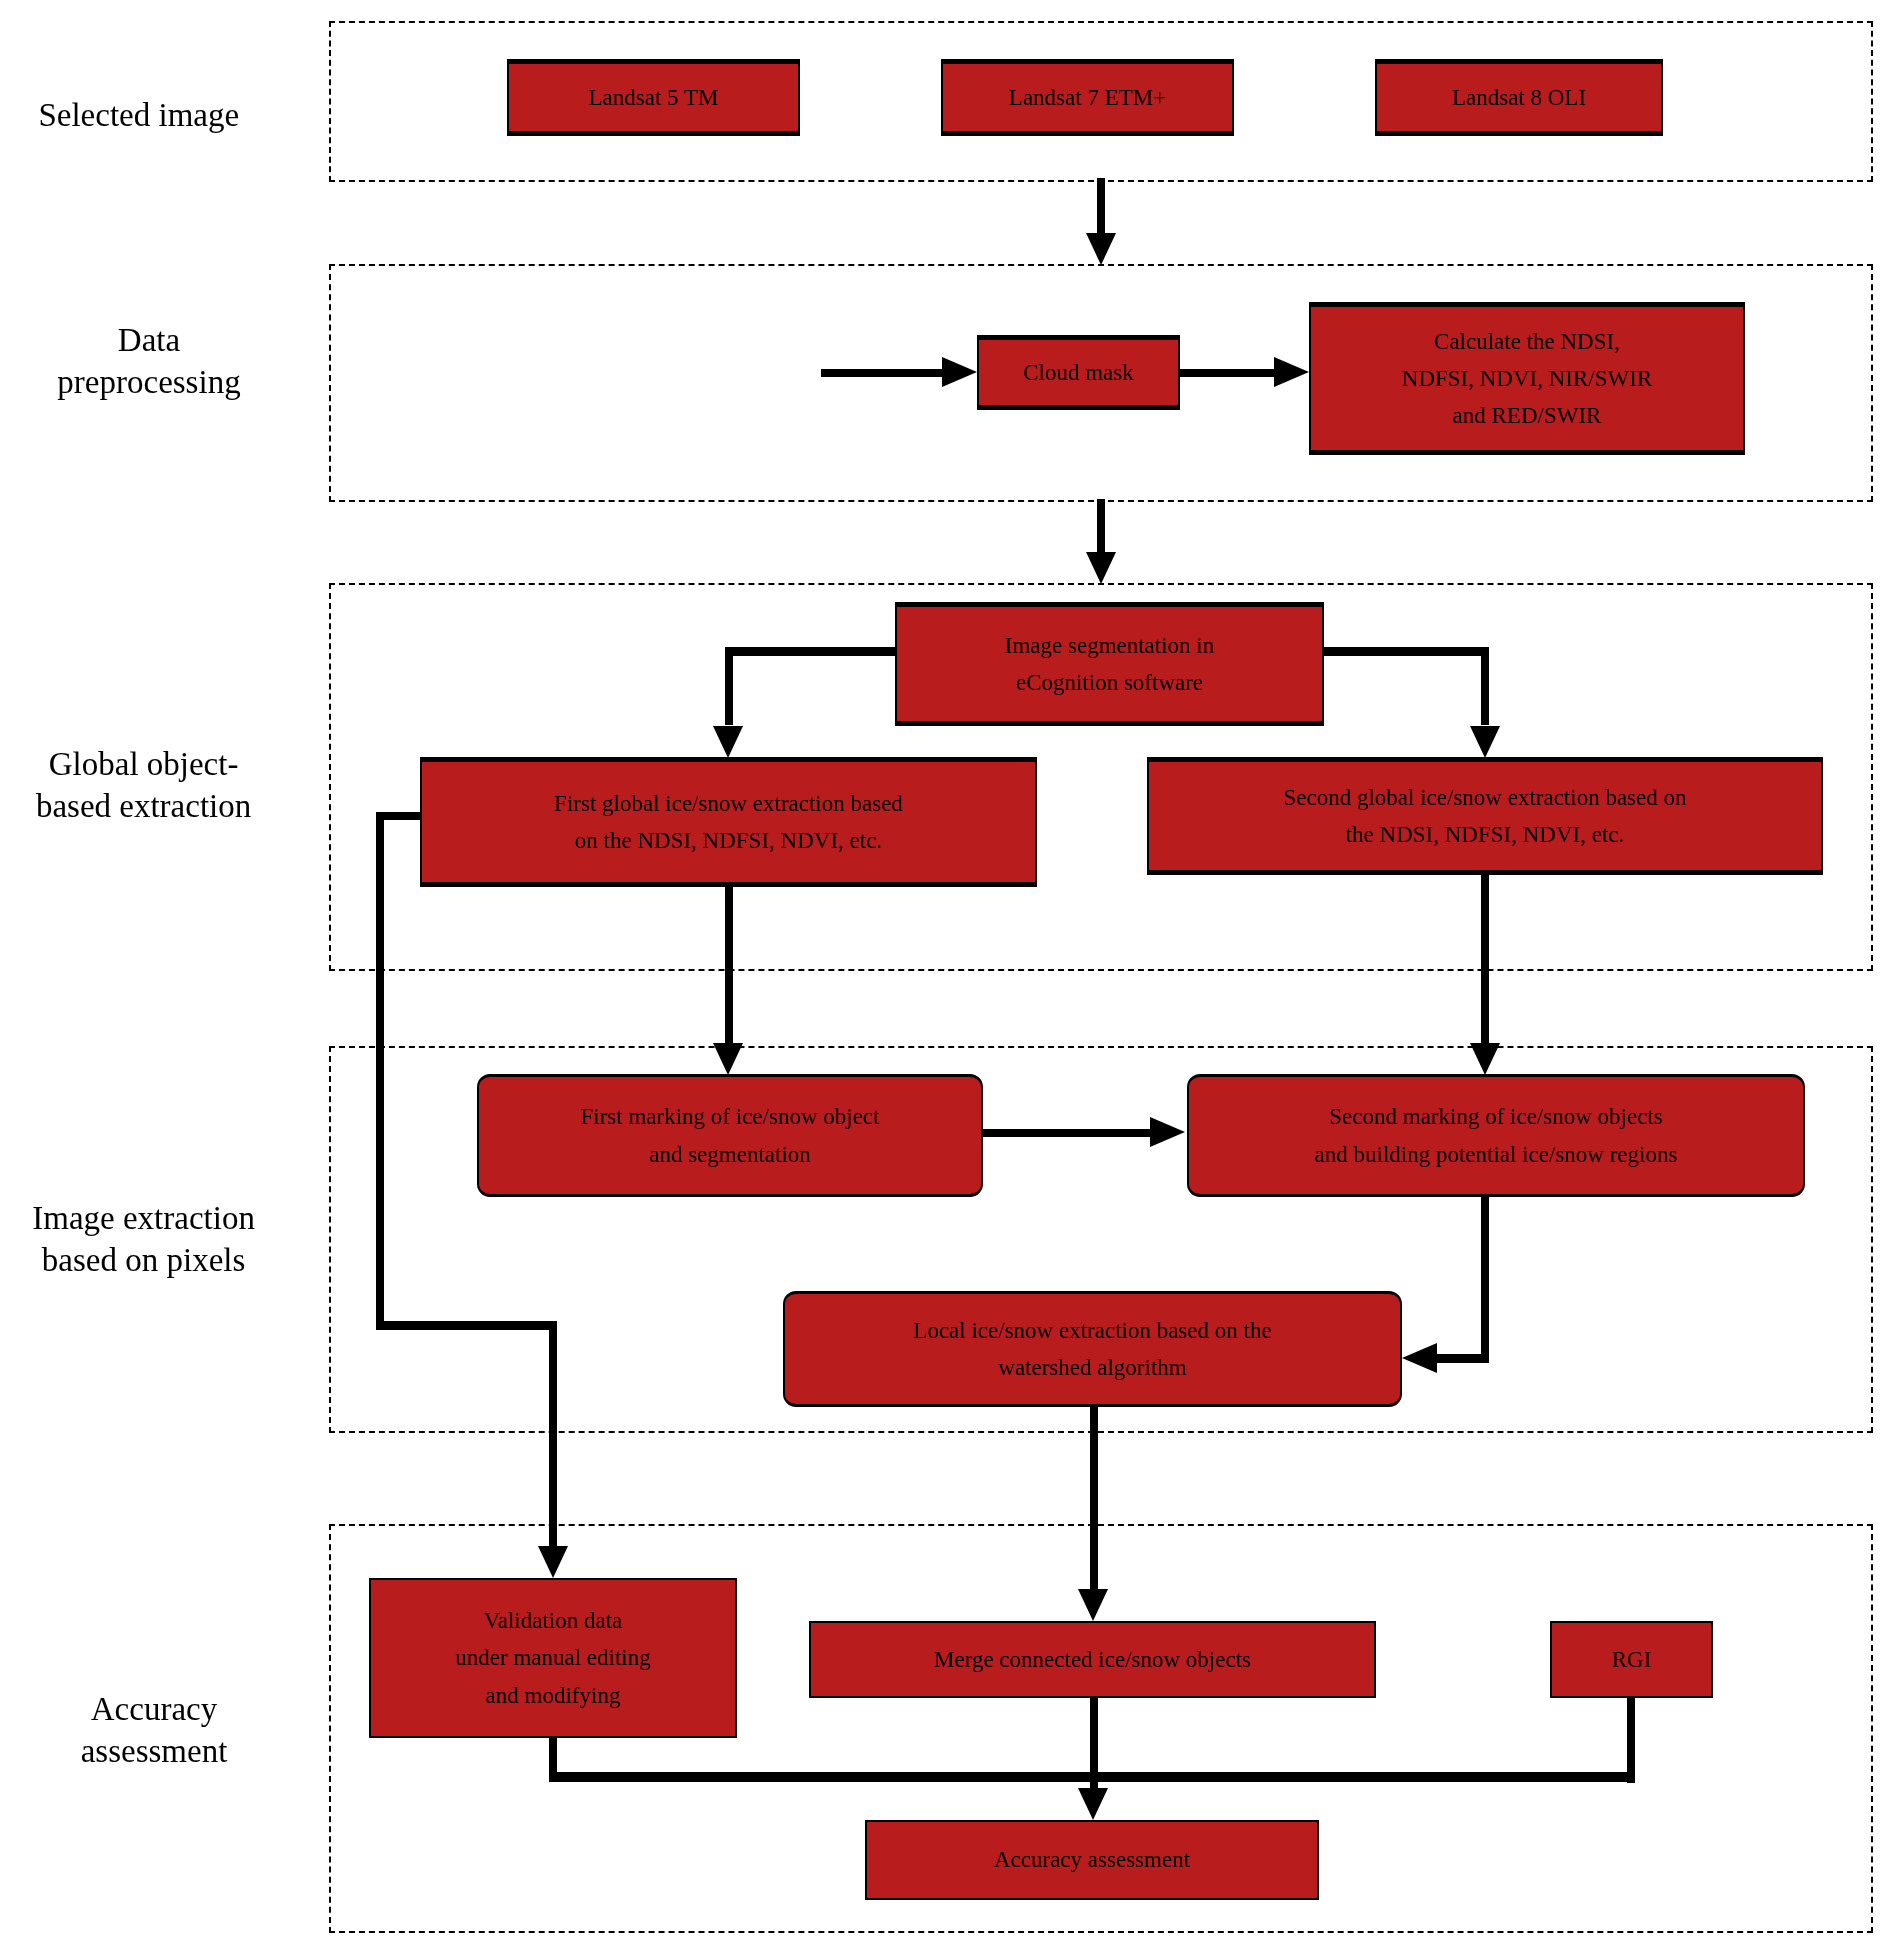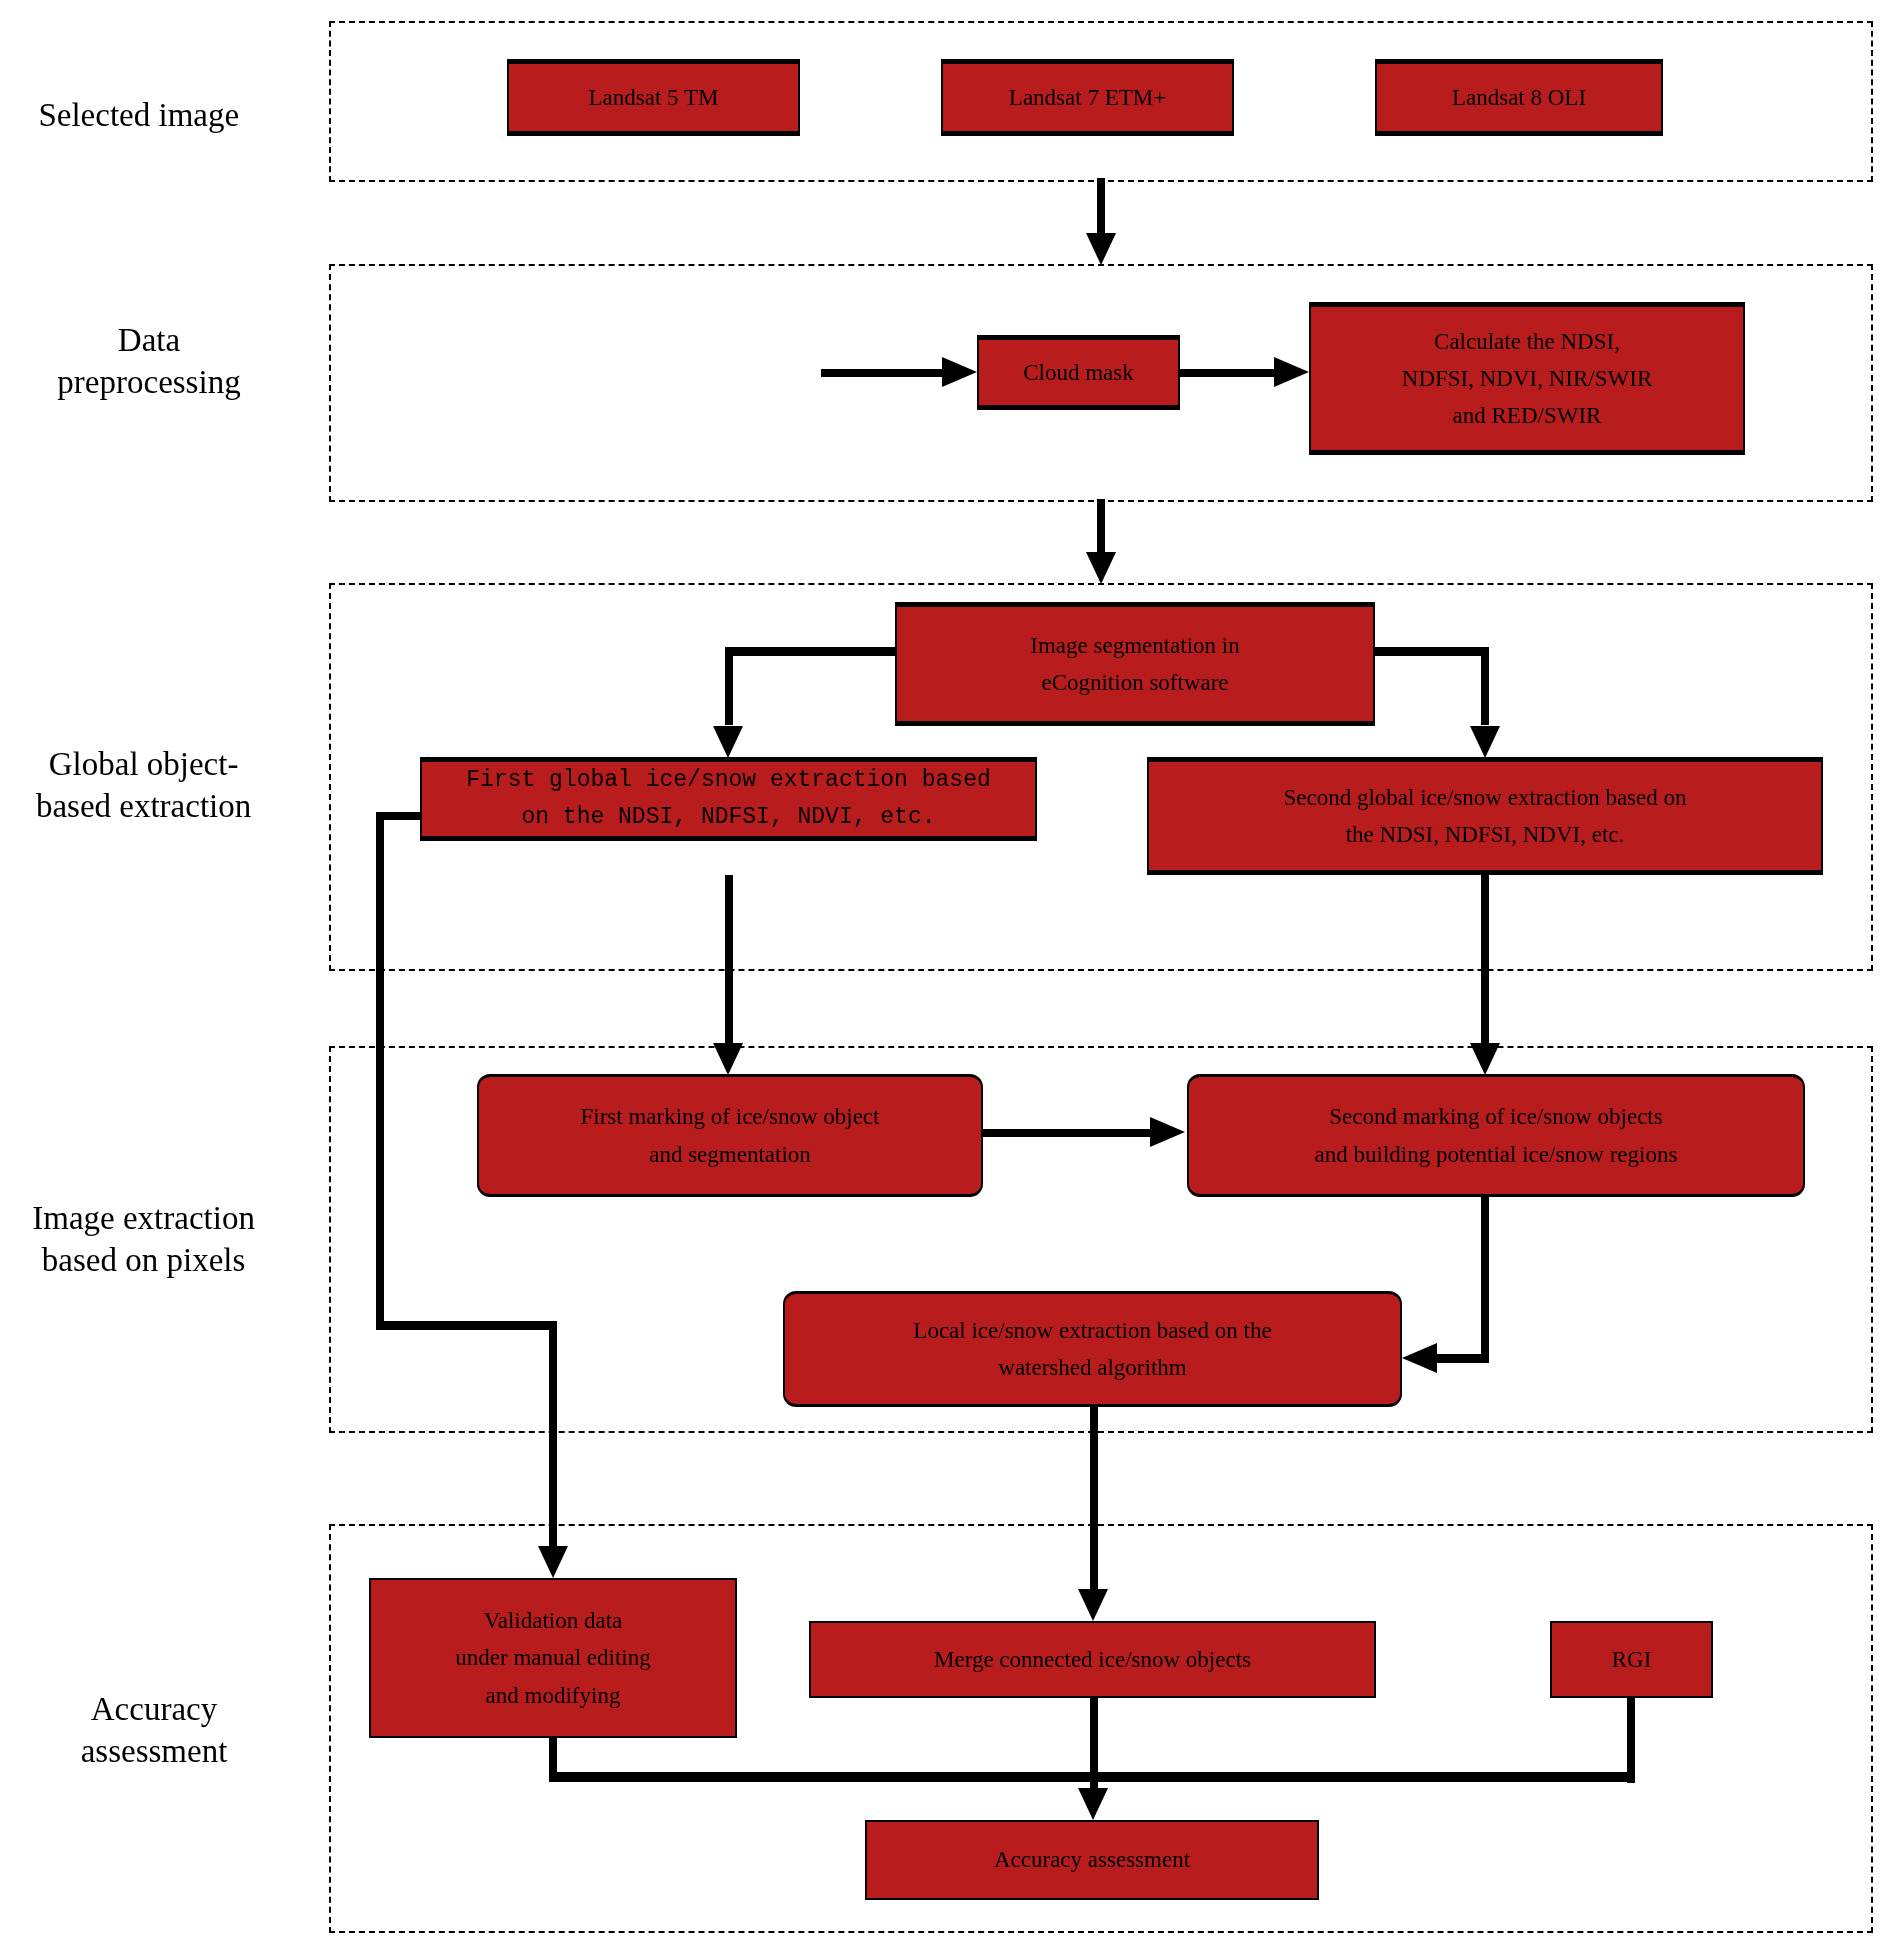--- a/index.html
+++ b/index.html
@@ -42,23 +42,23 @@
 
   <div class="node hb" style="left:507px;top:59px;width:293px;height:77px;">Landsat 5 TM</div>
   <div class="node hb" style="left:941px;top:59px;width:293px;height:77px;">Landsat 7 ETM+</div>
   <div class="node hb" style="left:1375px;top:59px;width:288px;height:77px;">Landsat 8 OLI</div>
 
   <div class="node hb" style="left:977px;top:335px;width:203px;height:75px;">Cloud mask</div>
   <div class="node hb" style="left:1309px;top:302px;width:436px;height:153px;">Calculate the NDSI,
 NDFSI, NDVI, NIR/SWIR
 and RED/SWIR</div>
 
-  <div class="node hb" style="left:895px;top:602px;width:480px;height:124px;">Image segmentation in
+  <div class="node hb" style="left:895px;top:602px;width:429px;height:124px;">Image segmentation in
 eCognition software</div>
-  <div class="node hb" style="left:420px;top:757px;width:617px;height:84px;font-family:Liberation Mono, monospace;">First global ice/snow extraction based
+  <div class="node hb" style="left:420px;top:757px;width:617px;height:130px;">First global ice/snow extraction based
 on the NDSI, NDFSI, NDVI, etc.</div>
   <div class="node hb" style="left:1147px;top:757px;width:676px;height:118px;">Second global ice/snow extraction based on
 the NDSI, NDFSI, NDVI, etc.</div>
 
   <div class="node mb" style="left:477px;top:1074px;width:506px;height:123px;">First marking of ice/snow object
 and segmentation</div>
   <div class="node mb" style="left:1187px;top:1074px;width:618px;height:123px;">Second marking of ice/snow objects
 and building potential ice/snow regions</div>
   <div class="node mb" style="left:783px;top:1291px;width:619px;height:116px;">Local ice/snow extraction based on the
 watershed algorithm</div>

